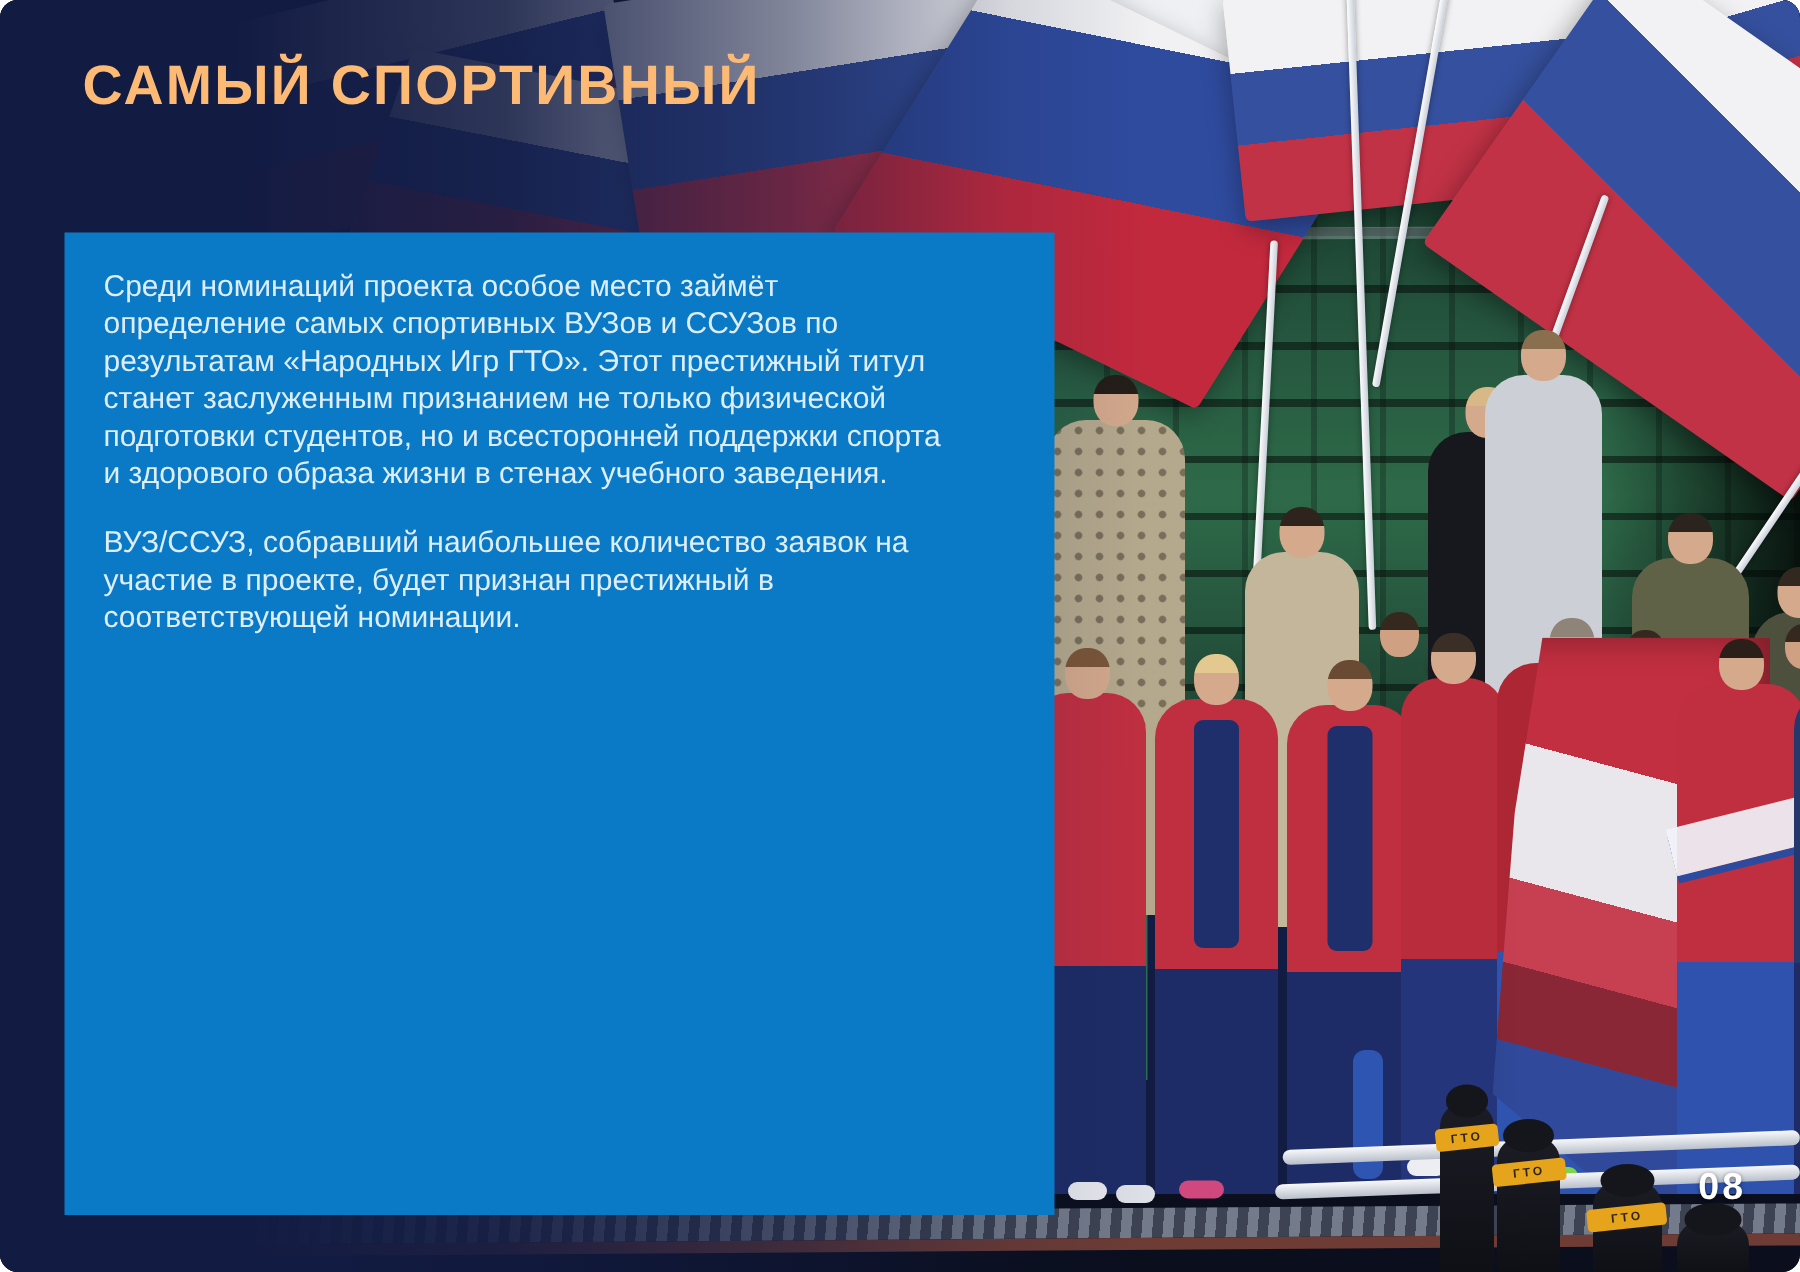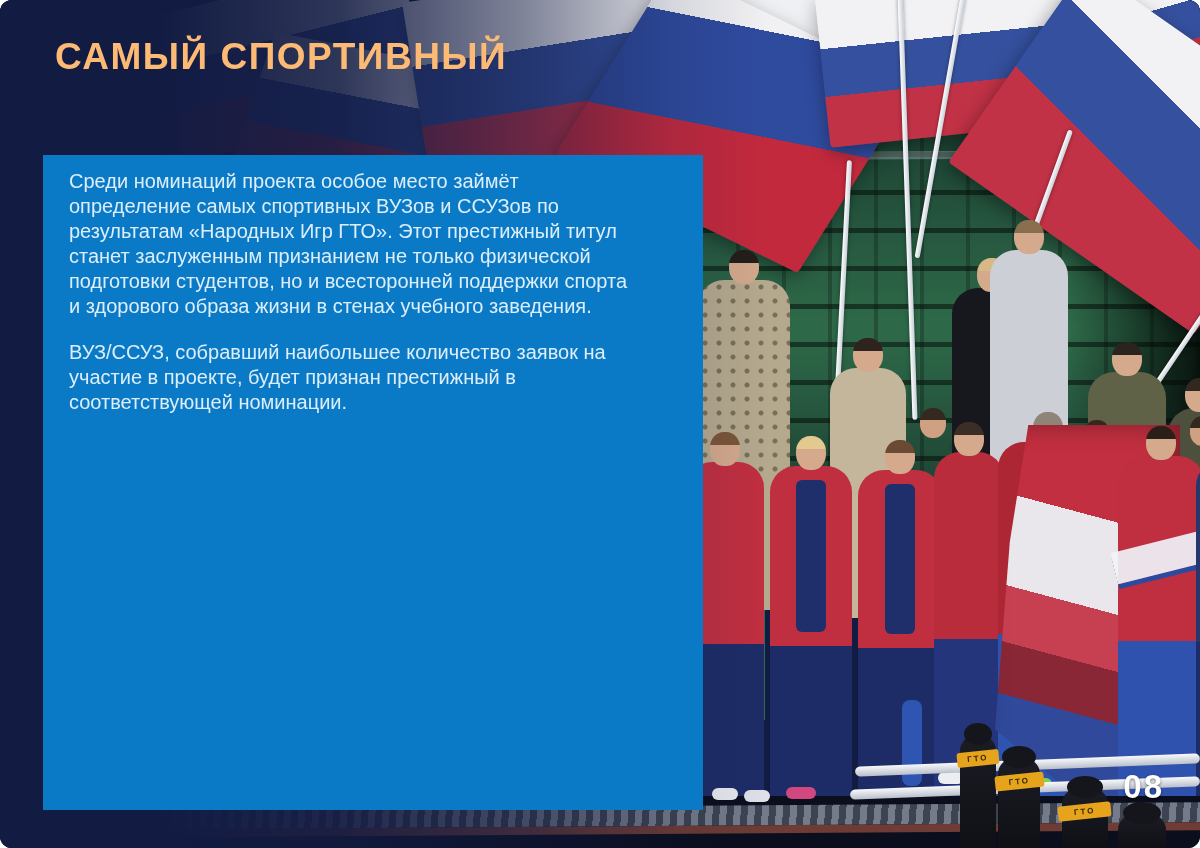--- a/index.html
+++ b/index.html
@@ -115,25 +115,25 @@
   .l1 { left:902px; top:700px; height:86px; } .l2 { left:1178px; top:700px; height:84px; }
 
   
   .overlay { position:absolute; inset:0; z-index:2;
     background:linear-gradient(90deg,var(--navy,#121b42) 0%,var(--navy,#121b42) 13%,
       rgba(18,27,66,.88) 28%, rgba(18,27,66,.5) 44%, rgba(18,27,66,.12) 56%, rgba(18,27,66,0) 64%); }
   .title { position:absolute; left:55px; top:34px; z-index:3; color:#fdba74;
     font-size:37px; font-weight:700; letter-spacing:1.5px; line-height:1.26; }
   .title span { display:block; }
   .textbox { position:absolute; left:43px; top:155px; width:660px; height:655px; z-index:3;
-    background:var(--panel,#0b7ac6); padding:14px 70px 0 26px; }
+    background:var(--panel,#0b7ac6); padding:24px 70px 0 26px; }
   .textbox p { color:var(--bodytext,#ddeefb); font-size:20px; line-height:1.25;
     margin-bottom:21px; max-width:566px; }
   .page-number { position:absolute; right:36px; bottom:42px; z-index:3; color:#ffffff;
-    font-size:33px; font-weight:700; letter-spacing:2px; text-shadow:0 1px 3px rgba(0,0,0,.5); }
+    font-size:25px; font-weight:700; letter-spacing:2px; text-shadow:0 1px 3px rgba(0,0,0,.5); }
 </style>
 </head>
 <body>
 
 <div class="stage">
   <div class="slide">
 
     <div class="photo">
       <div class="arena"></div>
       <div class="beams"></div>

